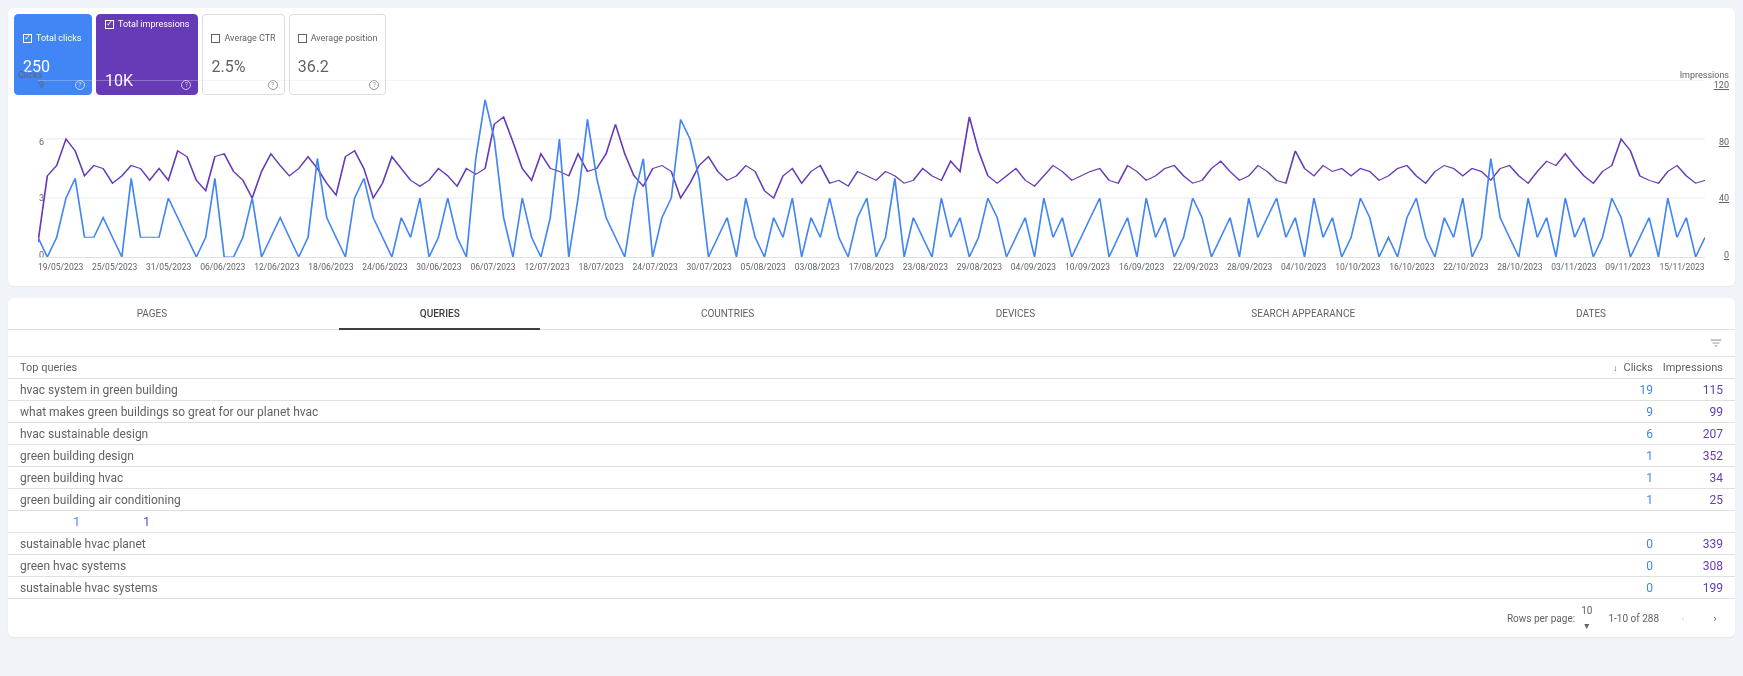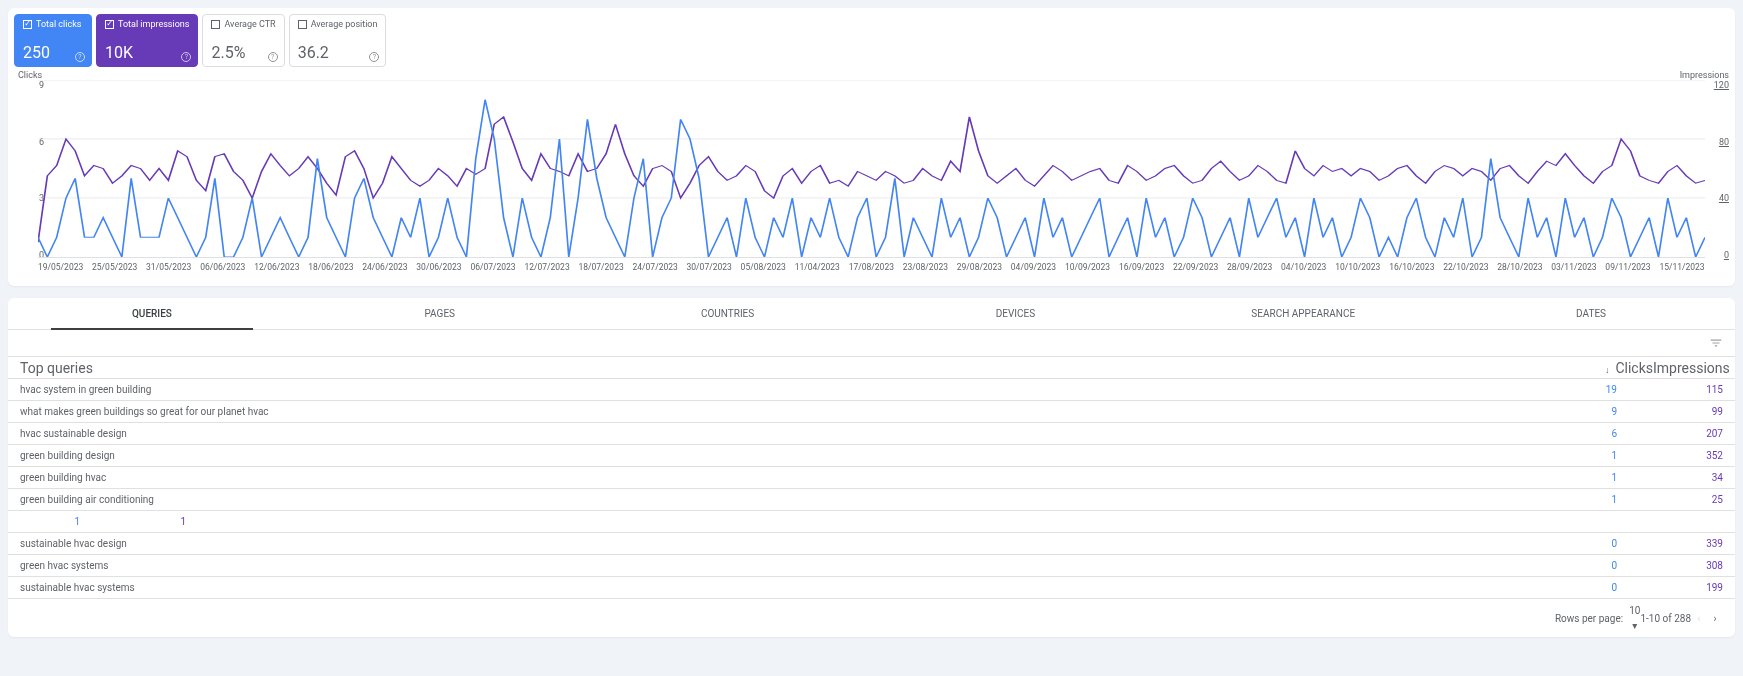--- a/index.html
+++ b/index.html
@@ -1,21 +1,21 @@
 <!DOCTYPE html>
 <html><head>
 <meta charset="utf-8">
 <style>
 * { box-sizing: border-box; margin: 0; padding: 0; }
 body { font-family: 'Google Sans', Roboto, Arial, sans-serif; background: #f0f4f9; font-size: 11px; color: #5f6368; }
 .container { padding: 8px; }
 .card { background: #fff; border-radius: 6px; box-shadow: 0 1px 2px rgba(0,0,0,0.05); margin-bottom: 12px; overflow: hidden; }
 .metric-card { border: 1px solid #dadce0; border-radius: 4px; margin-right: 4px; padding: 4px 8px; position: relative; min-width: 78px; display: flex; flex-direction: column; justify-content: center; cursor: pointer; }
 .metric-card.clicks-active { background: #4285f4; border-color: #4285f4; color: #fff; }
-.metric-card.impr-active { background: #673ab7; border-color: #673ab7; color: #fff; }
+.metric-card.impr-active { background: #673ab7; border-color: #673ab7; color: #fff; gap: 28px; }
 .metric-top { display: flex; align-items: center; font-size: 9px; }
 .metric-top .chk { width: 9px; height: 9px; border: 1px solid #5f6368; display: inline-flex; align-items: center; justify-content: center; margin-right: 4px; background: transparent; }
 .metric-card.clicks-active .chk, .metric-card.impr-active .chk { border-color: #fff; }
 .metric-card.clicks-active .chk::after, .metric-card.impr-active .chk::after { content: "✓"; font-size: 8px; line-height: 8px; color: #fff; }
 .metric-value { font-size: 16px; font-weight: 400; margin-top: 14px; }
 .metric-card.clicks-active .metric-value, .metric-card.impr-active .metric-value { color: #fff; }
 .info-icon { position: absolute; right: 6px; bottom: 4px; width: 10px; height: 10px; border: 1px solid currentColor; border-radius: 50%; font-size: 7px; display: flex; align-items: center; justify-content: center; opacity: 0.7; }
 
 .chart { position: relative; padding: 14px 30px 14px 30px; }
 .axis-label-left { position: absolute; left: 10px; top: 62px; font-size: 9px; }
@@ -33,30 +33,30 @@
 
 .tabs { display: flex; border-bottom: 1px solid #e0e0e0; }
 .tab { flex: 1; text-align: center; padding: 10px; font-size: 10px; color: #5f6368; cursor: pointer; position: relative; }
 .tab.active { color: #3c4043; font-weight: 500; }
 .tab.active::after { content: ""; position: absolute; left: 15%; right: 15%; bottom: -1px; height: 2px; background: #3c4043; }
 
 .filter-bar { display: flex; justify-content: flex-end; padding: 6px 12px; border-bottom: 1px solid #e0e0e0; }
 .filter-icon { width: 14px; height: 14px; opacity: 0.6; cursor: pointer; }
 
 .table-head, .table-row { display: flex; align-items: center; padding: 0 12px; border-bottom: 1px solid #e0e0e0; }
-.table-head { height: 22px; font-size: 14px; }
-.table-row { height: 22px; font-size: 10px; gap: 36px; }
+.table-head { height: 22px; font-size: 11px; }
+.table-row { height: 22px; font-size: 12px; }
 .col-query { flex: 1; color: #5f6368; }
 .col-clicks { width: 60px; text-align: right; display:flex; align-items:center; justify-content:flex-end; gap:4px;}
 .col-impr { width: 70px; text-align: right; }
 .arrow-down::before { content: "↓"; font-size: 9px; margin-right: 2px; }
 .val-clicks { color: #4285f4; }
 .val-impr { color: #673ab7; }
 
-.footer { display: flex; justify-content: flex-end; align-items: center; padding: 6px 12px; font-size: 10px; }
+.footer { display: flex; justify-content: flex-end; align-items: center; padding: 6px 12px; font-size: 10px; gap: 16px; }
 .rows-per { display: flex; align-items: center; gap: 6px; }
 .select-mini { display: inline-flex; align-items: center; gap: 4px; cursor: pointer; flex-direction: column; }
 .nav-btn { width: 16px; height: 16px; display: inline-flex; align-items: center; justify-content: center; cursor: pointer; color: #5f6368; }
 .nav-btn.disabled { color: #dadce0; }
 </style>
 </head>
 <body>
 
 <div class="container">
 
@@ -127,21 +127,21 @@
           <span>12/06/2023</span>
           <span>18/06/2023</span>
           <span>24/06/2023</span>
           <span>30/06/2023</span>
           <span>06/07/2023</span>
           <span>12/07/2023</span>
           <span>18/07/2023</span>
           <span>24/07/2023</span>
           <span>30/07/2023</span>
           <span>05/08/2023</span>
-          <span>11/04/2023</span>
+          <span>03/08/2023</span>
           <span>17/08/2023</span>
           <span>23/08/2023</span>
           <span>29/08/2023</span>
           <span>04/09/2023</span>
           <span>10/09/2023</span>
           <span>16/09/2023</span>
           <span>22/09/2023</span>
           <span>28/09/2023</span>
           <span>04/10/2023</span>
           <span>10/10/2023</span>
@@ -150,22 +150,22 @@
           <span>28/10/2023</span>
           <span>03/11/2023</span>
           <span>09/11/2023</span>
           <span>15/11/2023</span>
         </div>
     </div>
   </div>
 
   <div class="card">
     <div class="tabs" id="tabs">
+        <div class="tab">PAGES</div>
         <div class="tab active">QUERIES</div>
-        <div class="tab">PAGES</div>
         <div class="tab">COUNTRIES</div>
         <div class="tab">DEVICES</div>
         <div class="tab">SEARCH APPEARANCE</div>
         <div class="tab">DATES</div>
       </div>
     <div class="filter-bar">
       <svg class="filter-icon" viewBox="0 0 24 24">
           <path fill="currentColor" d="M10 18h4v-2h-4v2zM3 6v2h18V6H3zm3 7h12v-2H6v2z"></path>
         </svg>
     </div>
@@ -206,21 +206,21 @@
         <div class="table-row">
           <div class="col-query">green building air conditioning</div>
           <div class="col-clicks val-clicks">1</div>
           <div class="col-impr val-impr">25</div>
         </div>
         <div class="table-row">
           <div class="col-clicks val-clicks">1</div>
           <div class="col-impr val-impr">1</div>
         </div>
         <div class="table-row">
-          <div class="col-query">sustainable hvac design</div>
+          <div class="col-query">sustainable hvac planet</div>
           <div class="col-clicks val-clicks">0</div>
           <div class="col-impr val-impr">339</div>
         </div>
         <div class="table-row">
           <div class="col-query">green hvac systems</div>
           <div class="col-clicks val-clicks">0</div>
           <div class="col-impr val-impr">308</div>
         </div>
         <div class="table-row">
           <div class="col-query">sustainable hvac systems</div>

